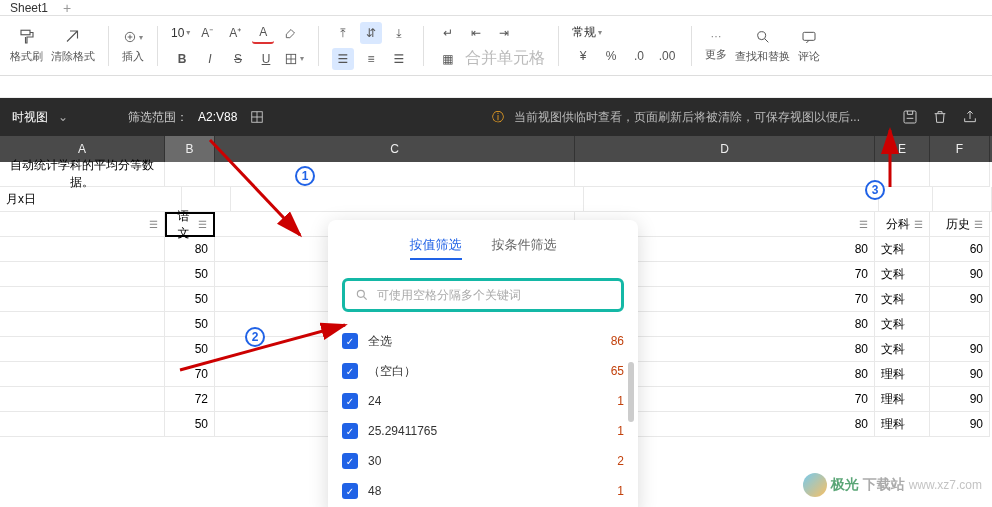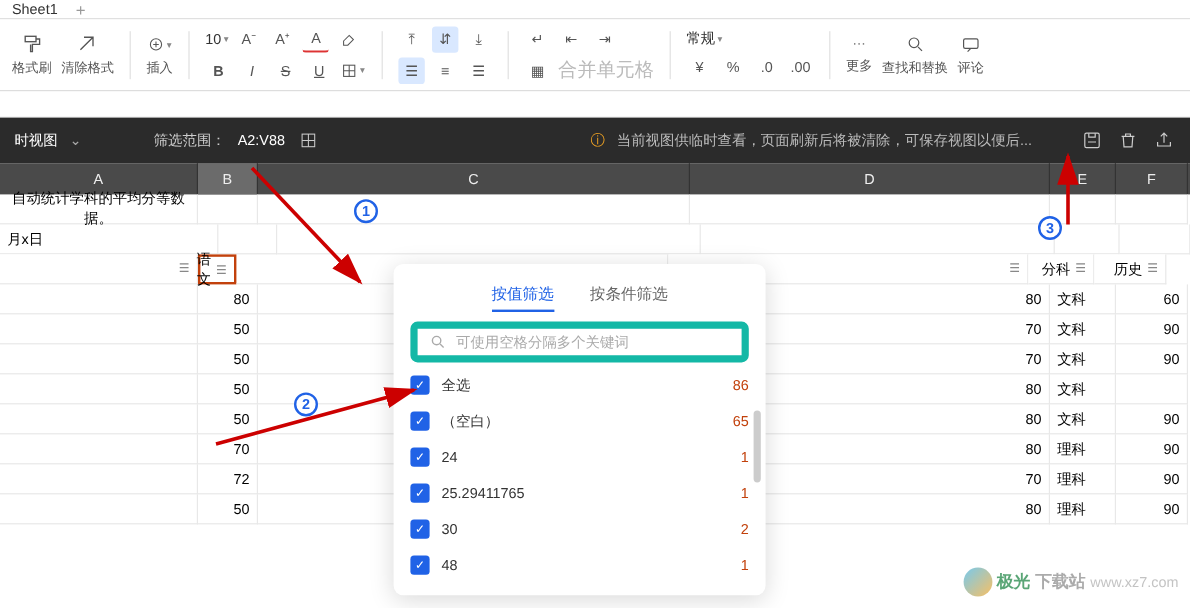--- a/index.html
+++ b/index.html
@@ -38,21 +38,21 @@
 .row { display: flex; height: 25px; }
 .cell { border-right: 1px solid #e8e8e8; border-bottom: 1px solid #e8e8e8; display: flex; align-items: center; padding: 0 6px; font-size: 12px; position: relative; }
 .cell.right { justify-content: flex-end; }
 .filter-head { background: #fff; font-size: 12px; justify-content: flex-end; gap: 4px; }
 .filter-icon { color: #888; font-size: 10px; }
 
 .popup { position: absolute; left: 328px; top: 220px; width: 310px; background: #fff; border-radius: 8px; box-shadow: 0 4px 20px rgba(0,0,0,0.15); padding: 12px 0 0 0; z-index: 10; }
 .popup-tabs { display: flex; justify-content: center; gap: 30px; padding-bottom: 8px; }
 .popup-tab { font-size: 13px; color: #666; padding: 4px 0; cursor: pointer; }
 .popup-tab.active { color: #2062e6; border-bottom: 2px solid #2062e6; text-align: right; }
-.search-box { margin: 0 14px; border: 6px solid #14b8a6; border-radius: 6px; height: 34px; display: flex; align-items: center; padding: 0 10px; color: #aaa; gap: 8px; }
+.search-box { margin: 10px 14px; border: 3px solid #14b8a6; border-radius: 6px; height: 34px; display: flex; align-items: center; padding: 0 10px; color: #aaa; gap: 8px; }
 .list { padding: 4px 14px 10px 14px; max-height: 200px; overflow: hidden; position: relative; }
 .list-item { display: flex; align-items: center; height: 30px; gap: 10px; }
 .chk { width: 16px; height: 16px; background: #2062e6; border-radius: 3px; display: flex; align-items: center; justify-content: center; color: #fff; font-size: 10px; flex-shrink: 0; }
 .item-label { flex: 1; color: #333; }
 .item-count { color: #c2410c; }
 .scrollbar { position: absolute; right: 4px; top: 40px; width: 6px; height: 60px; background: #ccc; border-radius: 3px; }
 
 .badge { position: absolute; width: 20px; height: 20px; border: 2px solid #2062e6; border-radius: 50%; background: #fff; color: #2062e6; font-weight: bold; font-size: 12px; display: flex; align-items: center; justify-content: center; z-index: 20; }
 .arrow-svg { position: absolute; z-index: 15; pointer-events: none; }
 
@@ -255,21 +255,21 @@
     <div class="cell" style="width:50px"></div>
     <div class="cell" style="width:360px"></div>
     <div class="cell" style="width:300px"></div>
     <div class="cell" style="width:55px"></div>
     <div class="cell" style="width:60px"></div>
   </div>
   <div class="row">
     <div class="cell filter-head" style="width:165px">
         <span class="filter-icon">☰</span>
       </div>
-    <div class="cell filter-head" style="width:32px;border:2px solid #c2410c">
+    <div class="cell filter-head" style="width:50px;border:2px solid #000000">
         <span>语文</span>
         <span class="filter-icon">☰</span>
       </div>
     <div class="cell" style="width:360px"></div>
     <div class="cell filter-head" style="width:300px">
         <span class="filter-icon">☰</span>
       </div>
     <div class="cell filter-head" style="width:55px">
         <span>分科</span>
         <span class="filter-icon">☰</span>

